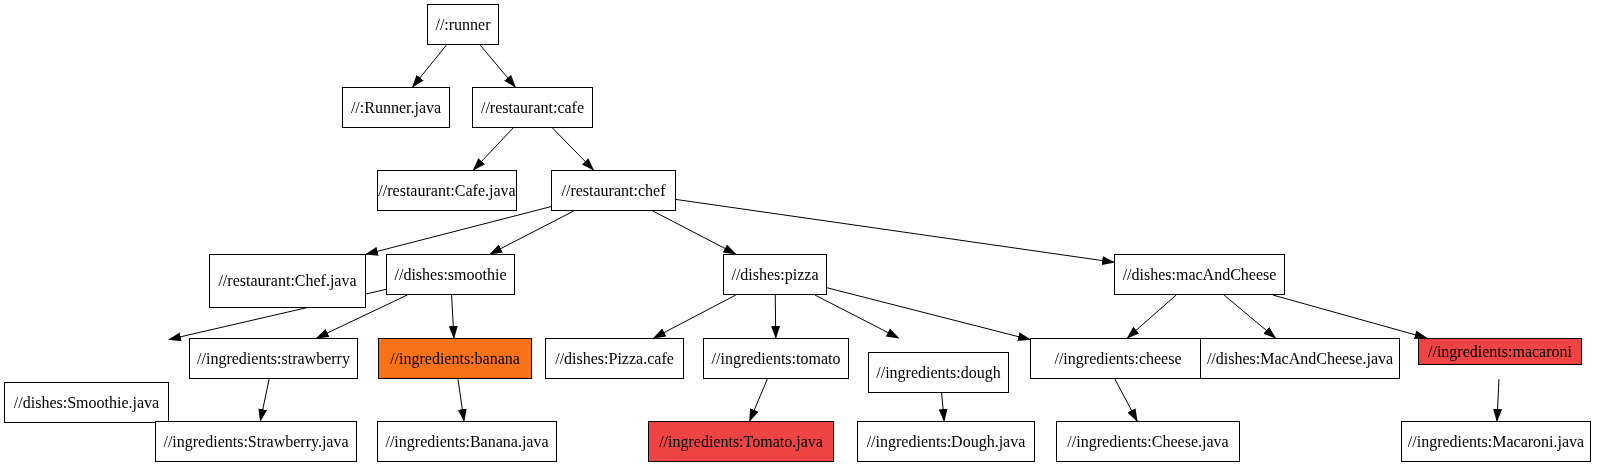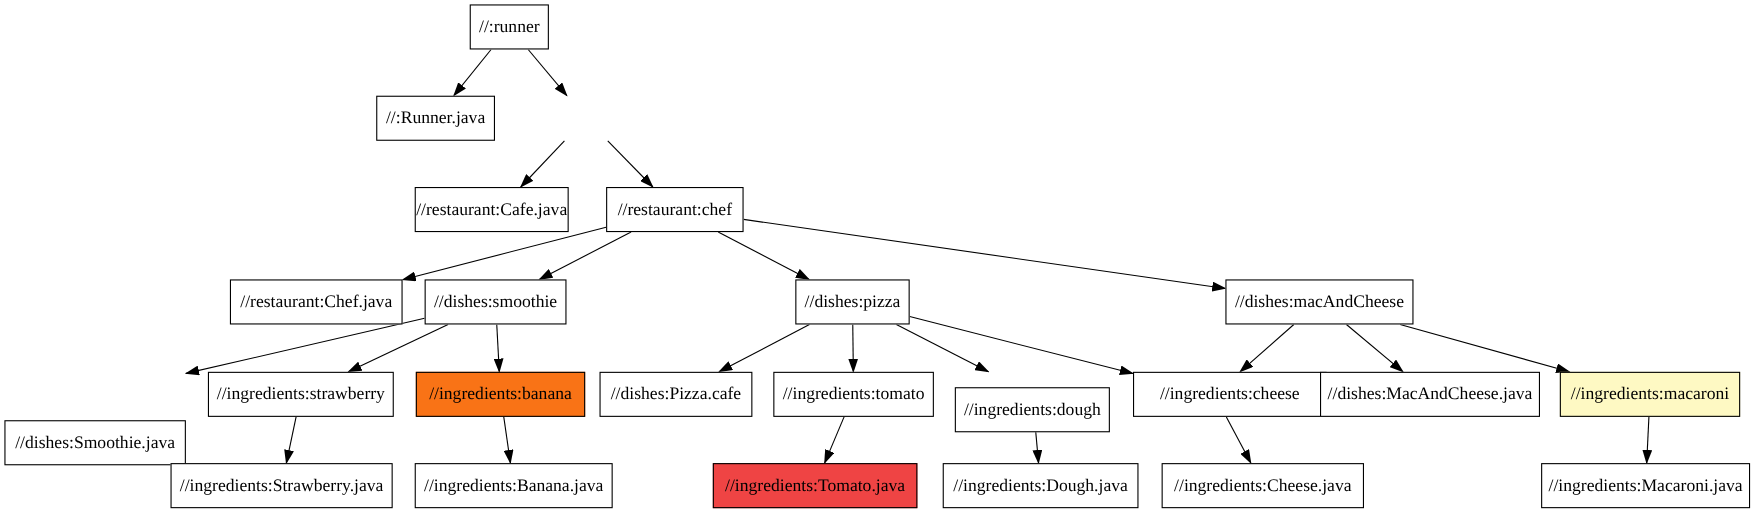--- a/index.html
+++ b/index.html
@@ -75,27 +75,30 @@
         <line x1="1499.012048192771" y1="379" x2="1496.987951807229" y2="421" stroke="#000000" stroke-width="1" marker-end="url(#arrowhead)"></line>
       </g>
   </svg>
 
 <div class="node" style="left: 427px; top: 4px; width: 72px; height: 41px; border-color: rgb(0, 0, 0); background: rgb(255, 255, 255);">
       <span style="color: rgb(0, 0, 0);">//:runner</span>
     </div>
     <div class="node" style="left: 342px; top: 87px; width: 108px; height: 41px; border-color: rgb(0, 0, 0); background: rgb(255, 255, 255);">
       <span style="color: rgb(0, 0, 0);">//:Runner.java</span>
     </div>
+    <div class="node" style="left: 472px; top: 87px; width: 121px; height: 41px; border-color: rgb(0, 0, 0); background: rgb(255, 255, 255);">
+      <span style="color: rgb(0, 0, 0);">//restaurant:cafe</span>
+    </div>
     <div class="node" style="left: 377px; top: 170px; width: 140px; height: 41px; border-color: rgb(0, 0, 0); background: rgb(255, 255, 255);">
       <span style="color: rgb(0, 0, 0);">//restaurant:Cafe.java</span>
     </div>
     <div class="node" style="left: 551px; top: 170px; width: 125px; height: 41px; border-color: rgb(0, 0, 0); background: rgb(255, 255, 255);">
       <span style="color: rgb(0, 0, 0);">//restaurant:chef</span>
     </div>
-    <div class="node" style="left: 209px; top: 254px; width: 157px; height: 41px; border-color: rgb(0, 0, 0); background: rgb(255, 255, 255);">
+    <div class="node" style="left: 209px; top: 254px; width: 157px; height: 54px; border-color: rgb(0, 0, 0); background: rgb(255, 255, 255);">
       <span style="color: rgb(0, 0, 0);">//restaurant:Chef.java</span>
     </div>
     <div class="node" style="left: 723px; top: 254px; width: 104px; height: 41px; border-color: rgb(0, 0, 0); background: rgb(255, 255, 255);">
       <span style="color: rgb(0, 0, 0);">//dishes:pizza</span>
     </div>
     <div class="node" style="left: 386px; top: 254px; width: 129px; height: 41px; border-color: rgb(0, 0, 0); background: rgb(255, 255, 255);">
       <span style="color: rgb(0, 0, 0);">//dishes:smoothie</span>
     </div>
     <div class="node" style="left: 1114px; top: 254px; width: 171px; height: 41px; border-color: rgb(0, 0, 0); background: rgb(255, 255, 255);">
       <span style="color: rgb(0, 0, 0);">//dishes:macAndCheese</span>
@@ -117,21 +120,21 @@
     </div>
     <div class="node" style="left: 868px; top: 352px; width: 141px; height: 41px; border-color: rgb(0, 0, 0); background: rgb(255, 255, 255);">
       <span style="color: rgb(0, 0, 0);">//ingredients:dough</span>
     </div>
     <div class="node" style="left: 1030px; top: 338px; width: 176px; height: 41px; border-color: rgb(0, 0, 0); background: rgb(255, 255, 255);">
       <span style="color: rgb(0, 0, 0);">//ingredients:cheese</span>
     </div>
     <div class="node" style="left: 1200px; top: 338px; width: 200px; height: 41px; border-color: rgb(0, 0, 0); background: rgb(255, 255, 255);">
       <span style="color: rgb(0, 0, 0);">//dishes:MacAndCheese.java</span>
     </div>
-    <div class="node" style="left: 1418px; top: 338px; width: 164px; height: 41px; border-color: rgb(0, 0, 0); background: #fef9c3;">
+    <div class="node" style="left: 1418px; top: 338px; width: 164px; height: 27px; border-color: rgb(0, 0, 0); background: #ef4444;">
       <span style="color: rgb(0, 0, 0);">//ingredients:macaroni</span>
     </div>
     <div class="node" style="left: 155px; top: 421px; width: 202px; height: 41px; border-color: rgb(0, 0, 0); background: rgb(255, 255, 255);">
       <span style="color: rgb(0, 0, 0);">//ingredients:Strawberry.java</span>
     </div>
     <div class="node" style="left: 377px; top: 421px; width: 180px; height: 41px; border-color: rgb(0, 0, 0); background: rgb(255, 255, 255);">
       <span style="color: rgb(0, 0, 0);">//ingredients:Banana.java</span>
     </div>
     <div class="node" style="left: 648px; top: 421px; width: 186px; height: 41px; border-color: rgb(0, 0, 0); background: #ef4444;">
       <span style="color: rgb(0, 0, 0);">//ingredients:Tomato.java</span>

